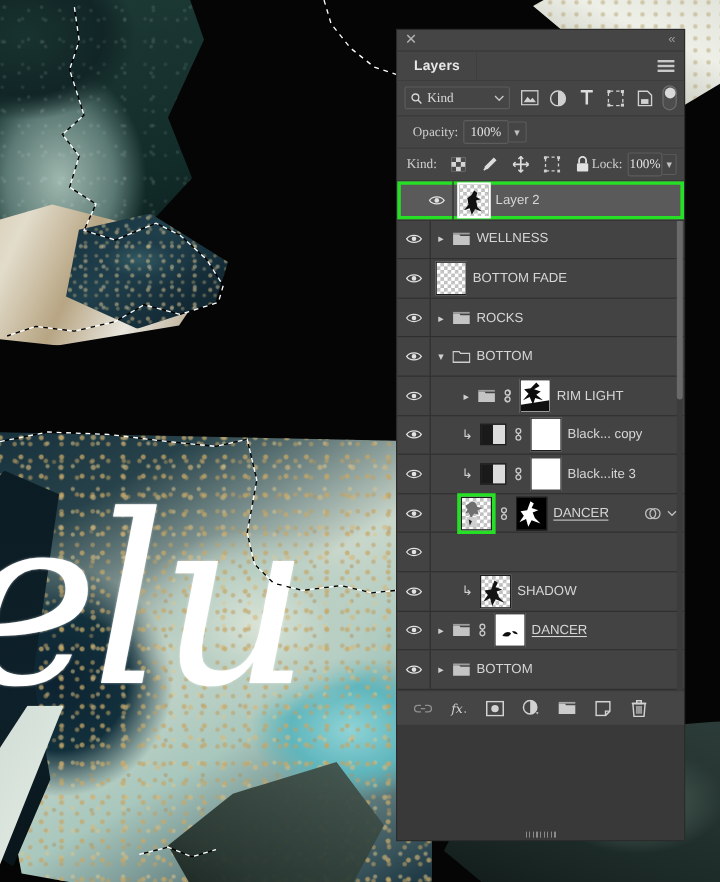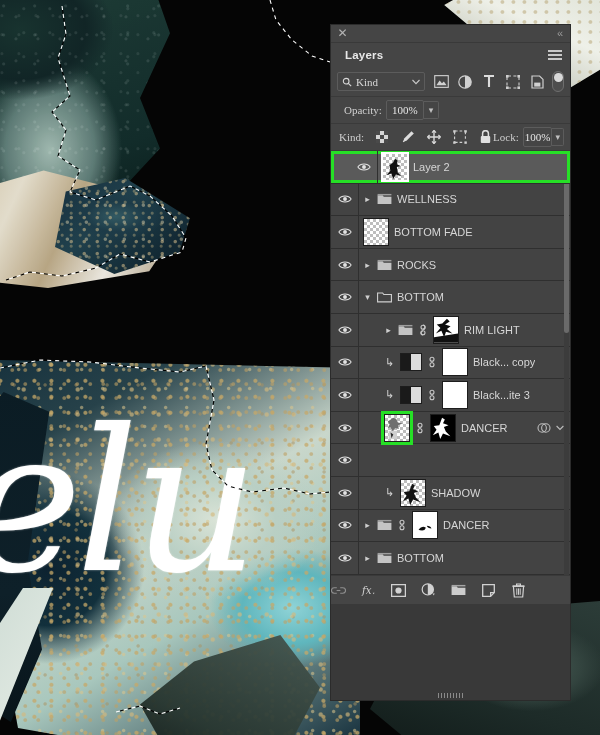--- a/index.html
+++ b/index.html
@@ -228,21 +228,21 @@
   .thumb svg { position:absolute; inset:0; width:100%; height:100%; }
   .mask-thumb { width:26px; height:28px; flex:0 0 26px; border:1px solid #1d1d1d; background:#fff; position:relative; overflow:hidden;}
   .mask-thumb.black { background:#000; }
   .adj-thumb {
     width:22px; height:18px; flex:0 0 22px; border:1px solid #1d1d1d;
     background: linear-gradient(to right,#1a1a1a 0 50%, #dcdcdc 50% 100%);
   }
 
   .panel-footer {
     height: 29px; background:#454545; display:flex; align-items:center;
-    justify-content:flex-start; gap:15px; padding-right:16px; border-top:1px solid #3a3a3a;
+    justify-content:center; gap:15px; padding-right:16px; border-top:1px solid #3a3a3a;
   }
   .fbtn { width:15px; height:15px; display:flex; align-items:center; justify-content:center; color:#cfcfcf; }
   .scroll-grip {
     position:absolute; left:50%; transform:translateX(-50%); bottom:2px;
     width:26px; height:5px;
     background: repeating-linear-gradient(90deg,#8a8a8a 0 1px,transparent 1px 3px);
   }
   .vscroll {
     position:absolute; right:1px; top:0; width:5px; height:100%; background:#3c3c3c;
   }

